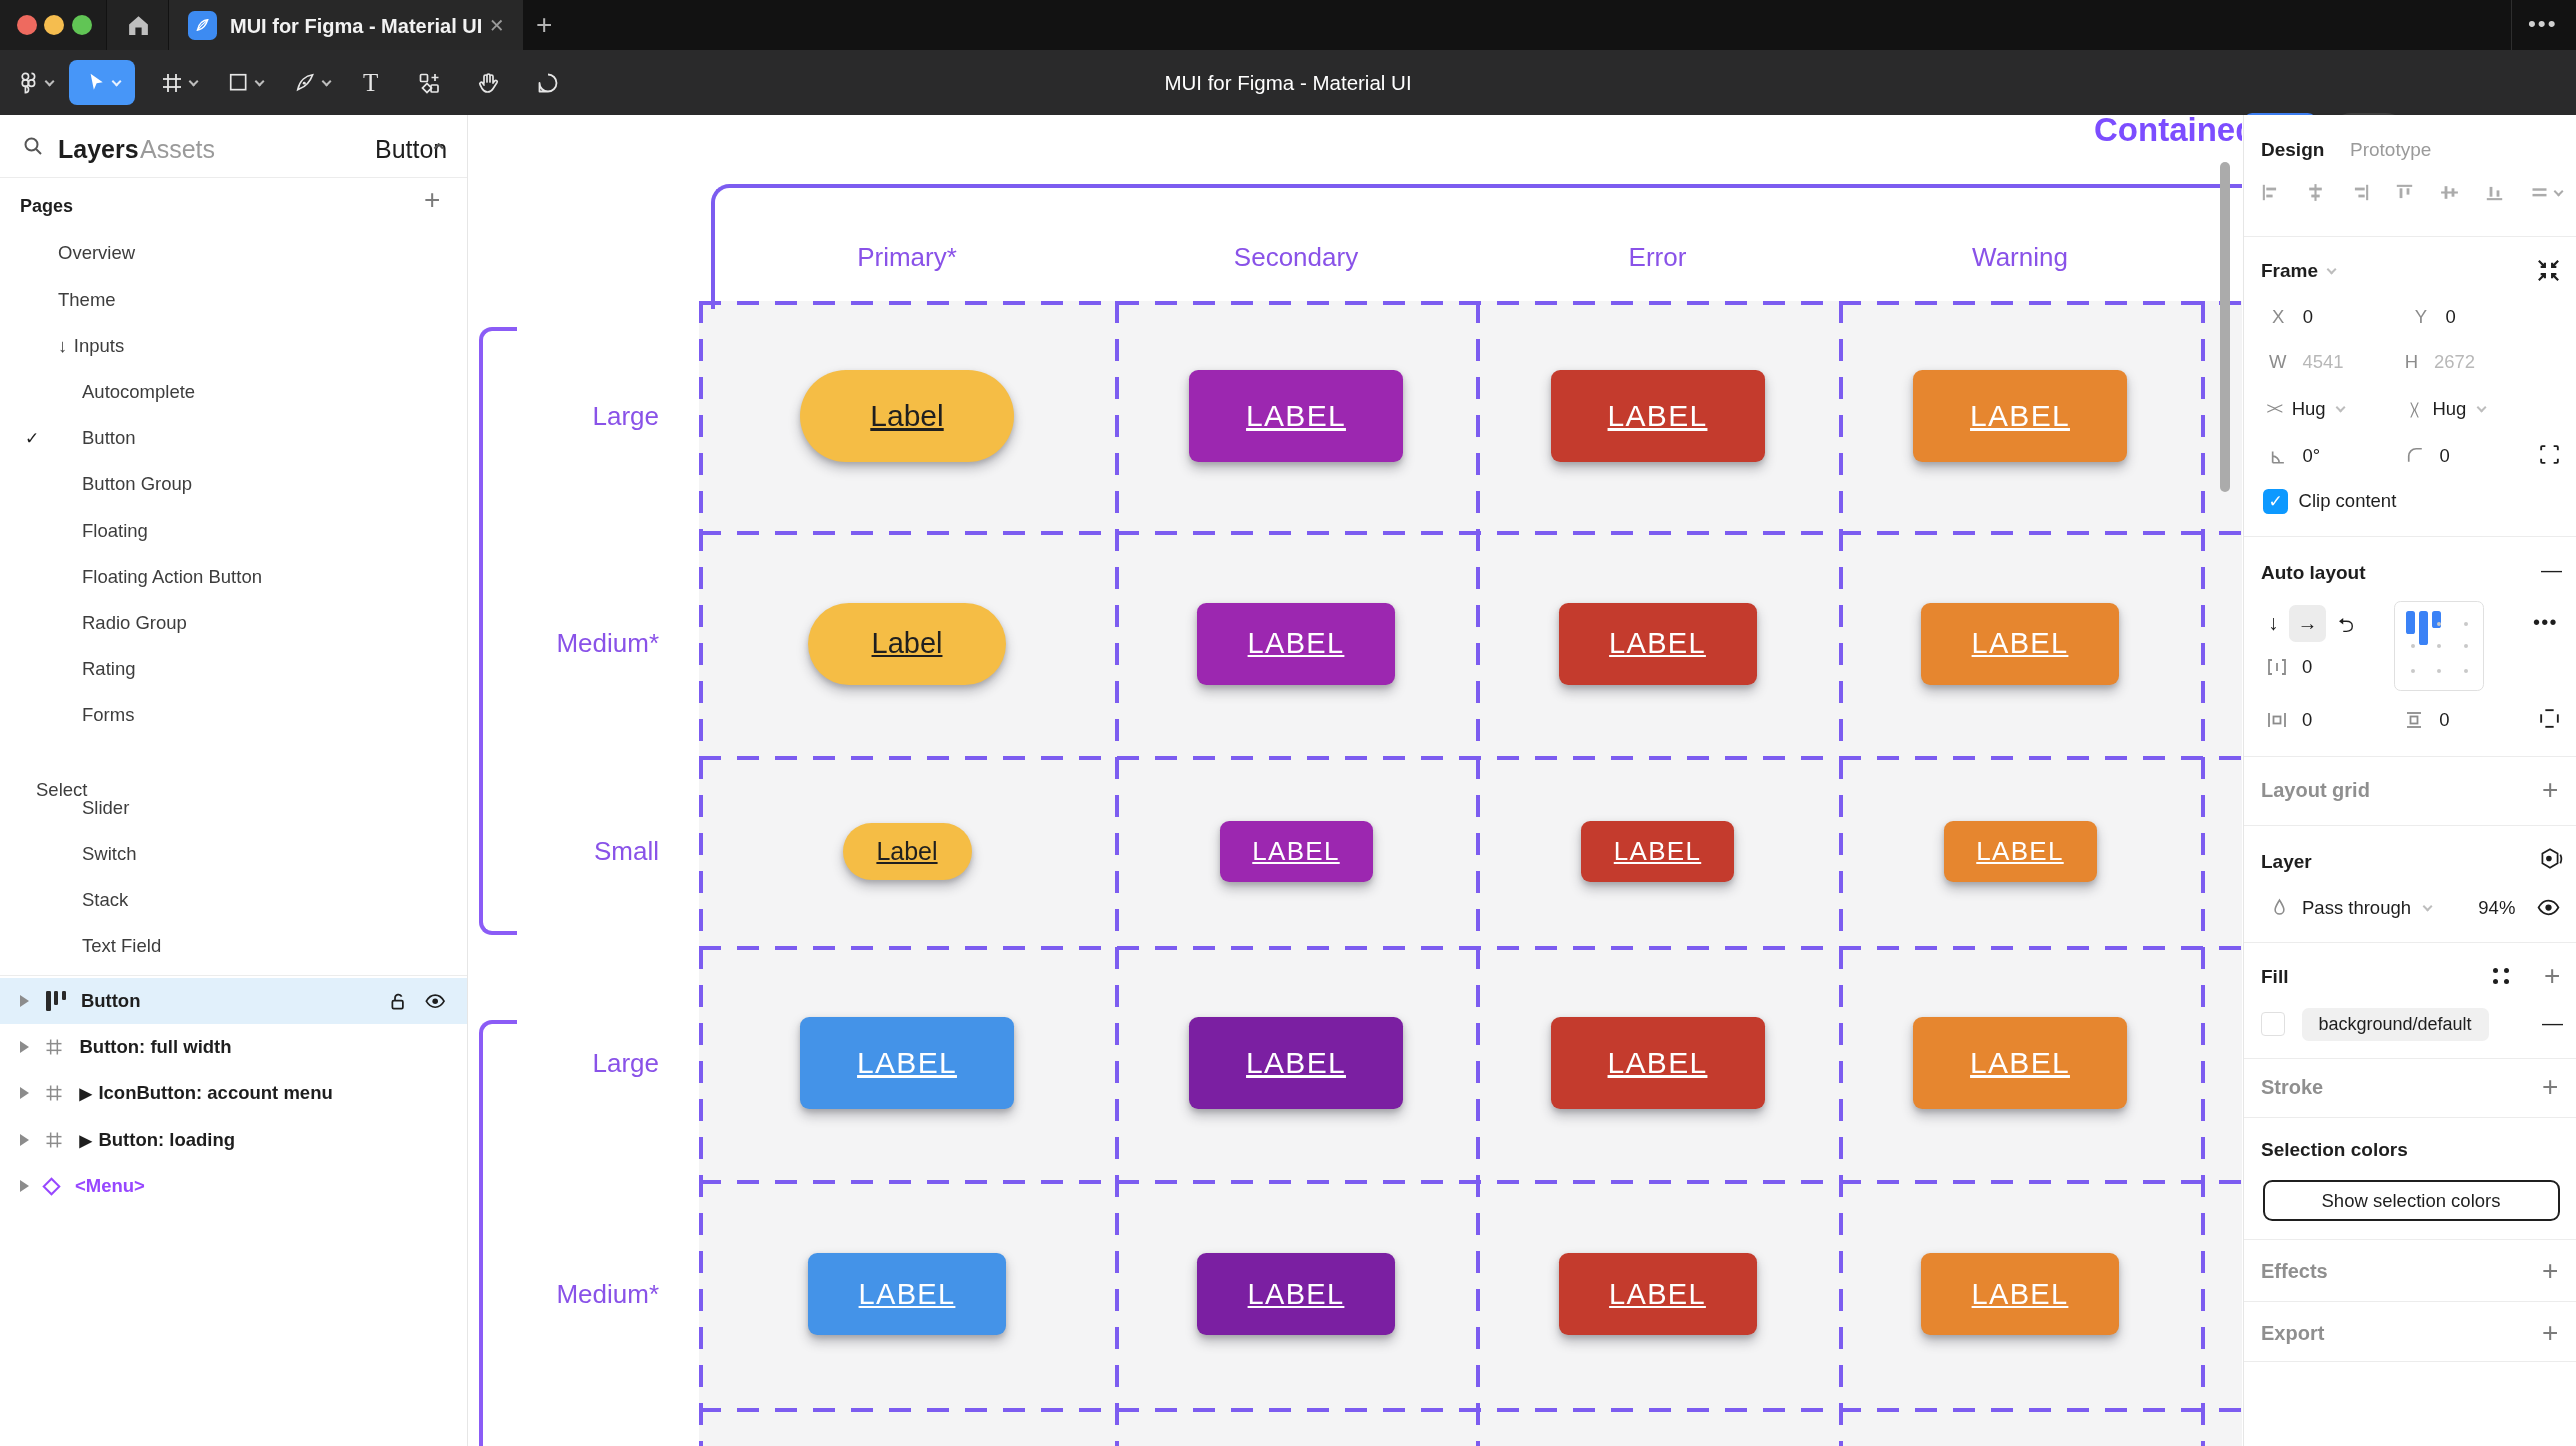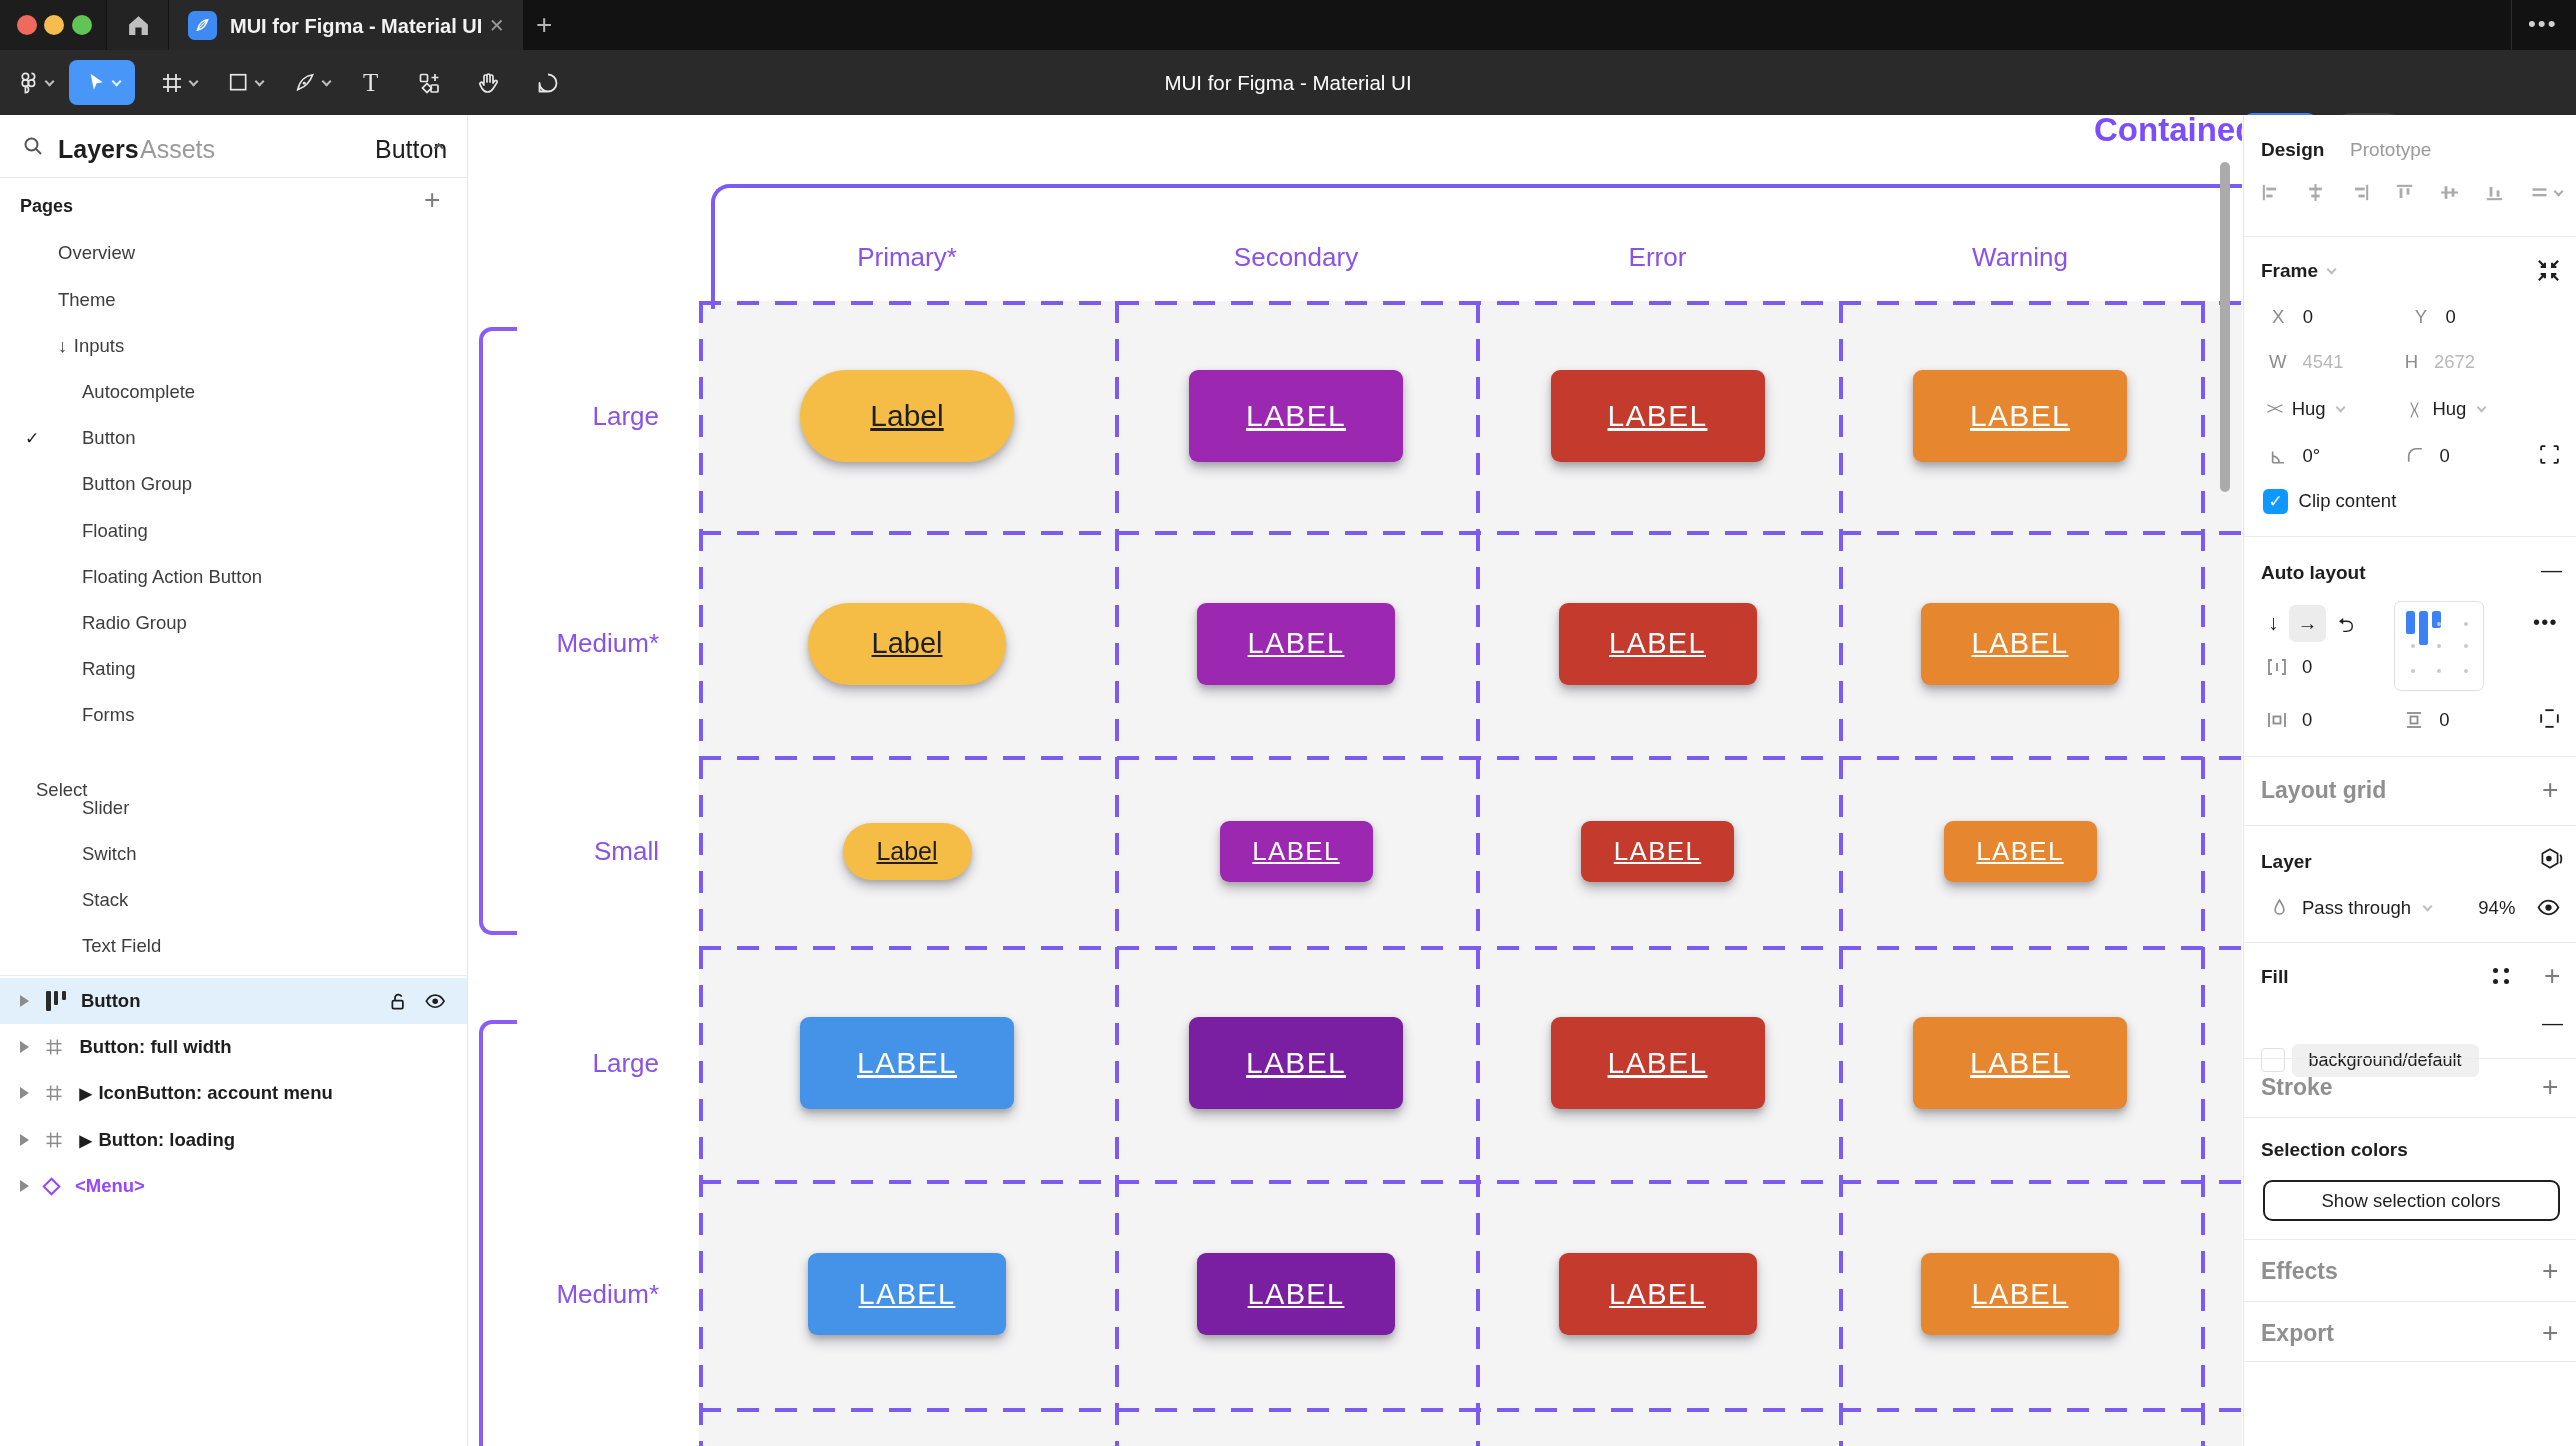--- a/index.html
+++ b/index.html
@@ -73,21 +73,21 @@
   .mbtn.pill.lg { border-radius:46px; }
   .mbtn.pill.md { border-radius:41px; }
   .mbtn.pill.sm { border-radius:30px; min-width:129px; height:57px; font-size:25px; }
   .scrollthumb { position:absolute; left:1752px; top:47px; width:10px; height:330px; border-radius:5.3px; background:#ababab; }
 
   
   .panel { position:absolute; left:2243px; top:115px; width:333px; height:1332px; background:#fff; border-left:1.3px solid #e6e6e6; }
   .p-row { position:absolute; left:0; width:100%; display:flex; align-items:center; }
   .p-div { position:absolute; left:0; width:100%; height:1.3px; background:#ececec; }
   .p-bold { font-size:19px; font-weight:700; color:#1e1e1e; }
-  .p-gray { font-size:23px; font-weight:700; color:#8f8f8f; }
+  .p-gray { font-size:20px; font-weight:700; color:#8f8f8f; }
   .p-lab { font-size:18.5px; color:#8c8c8c; }
   .p-val { font-size:18.5px; color:#1e1e1e; }
   .p-dis { font-size:18.5px; color:#b8b8b8; }
   .p-plus { position:absolute; font-size:28px; font-weight:400; color:#7b7b7b; }
   .alicons { position:absolute; top:67px; left:16px; width:301px; display:flex; justify-content:space-between; align-items:center; }
   .chk { width:25px; height:25px; border-radius:5.3px; background:#0d99ff; display:flex; align-items:center; justify-content:center; color:#fff; font-size:17px; }
   .dirtile { position:absolute; left:45px; top:490px; width:37px; height:37px; background:#ececec; border-radius:6.6px; display:flex; align-items:center; justify-content:center; font-size:20px; color:#1e1e1e; }
   .algrid { position:absolute; left:150px; top:486px; width:90px; height:90px; background:#fff; border:1.3px solid #e0e0e0; border-radius:6.6px; }
   .algrid .dot { position:absolute; width:4px; height:4px; border-radius:50%; background:#c9c9c9; }
   .bluebars { position:absolute; left:10.6px; top:9.2px; display:flex; gap:4px; align-items:flex-start; }
@@ -688,21 +688,21 @@
     <div class="p-row" style="top:845px;height:33px;padding-left:17px">
       <span class="p-bold">Fill</span>
     </div>
     <span style="position:absolute;left:249px;top:853px;display:grid;grid-template-columns:5.3px 5.3px;gap:5.3px">
       <i style="width:5.3px;height:5.3px;border-radius:50%;background:#1e1e1e"></i>
         <i style="width:5.3px;height:5.3px;border-radius:50%;background:#1e1e1e"></i>
         <i style="width:5.3px;height:5.3px;border-radius:50%;background:#1e1e1e"></i>
         <i style="width:5.3px;height:5.3px;border-radius:50%;background:#1e1e1e"></i>
     </span>
     <span class="p-plus" style="left:300px;top:845px">+</span>
-    <div class="p-row" style="top:928px;height:34px;padding-left:16.5px;gap:7px">
+    <div class="p-row" style="top:892px;height:34px;padding-left:16.5px;gap:17px">
       <span class="swatch"></span>
       <span class="tokenpill">background/default</span>
     </div>
     <span class="minus-ic" style="position:absolute;left:298px;top:896px">—</span>
     <div class="p-div" style="top:943px"></div>
 
     <div class="p-row" style="top:956px;height:33px;padding-left:17px">
       <span class="p-gray">Stroke</span>
     </div>
     <span class="p-plus" style="left:298px;top:956px">+</span>

